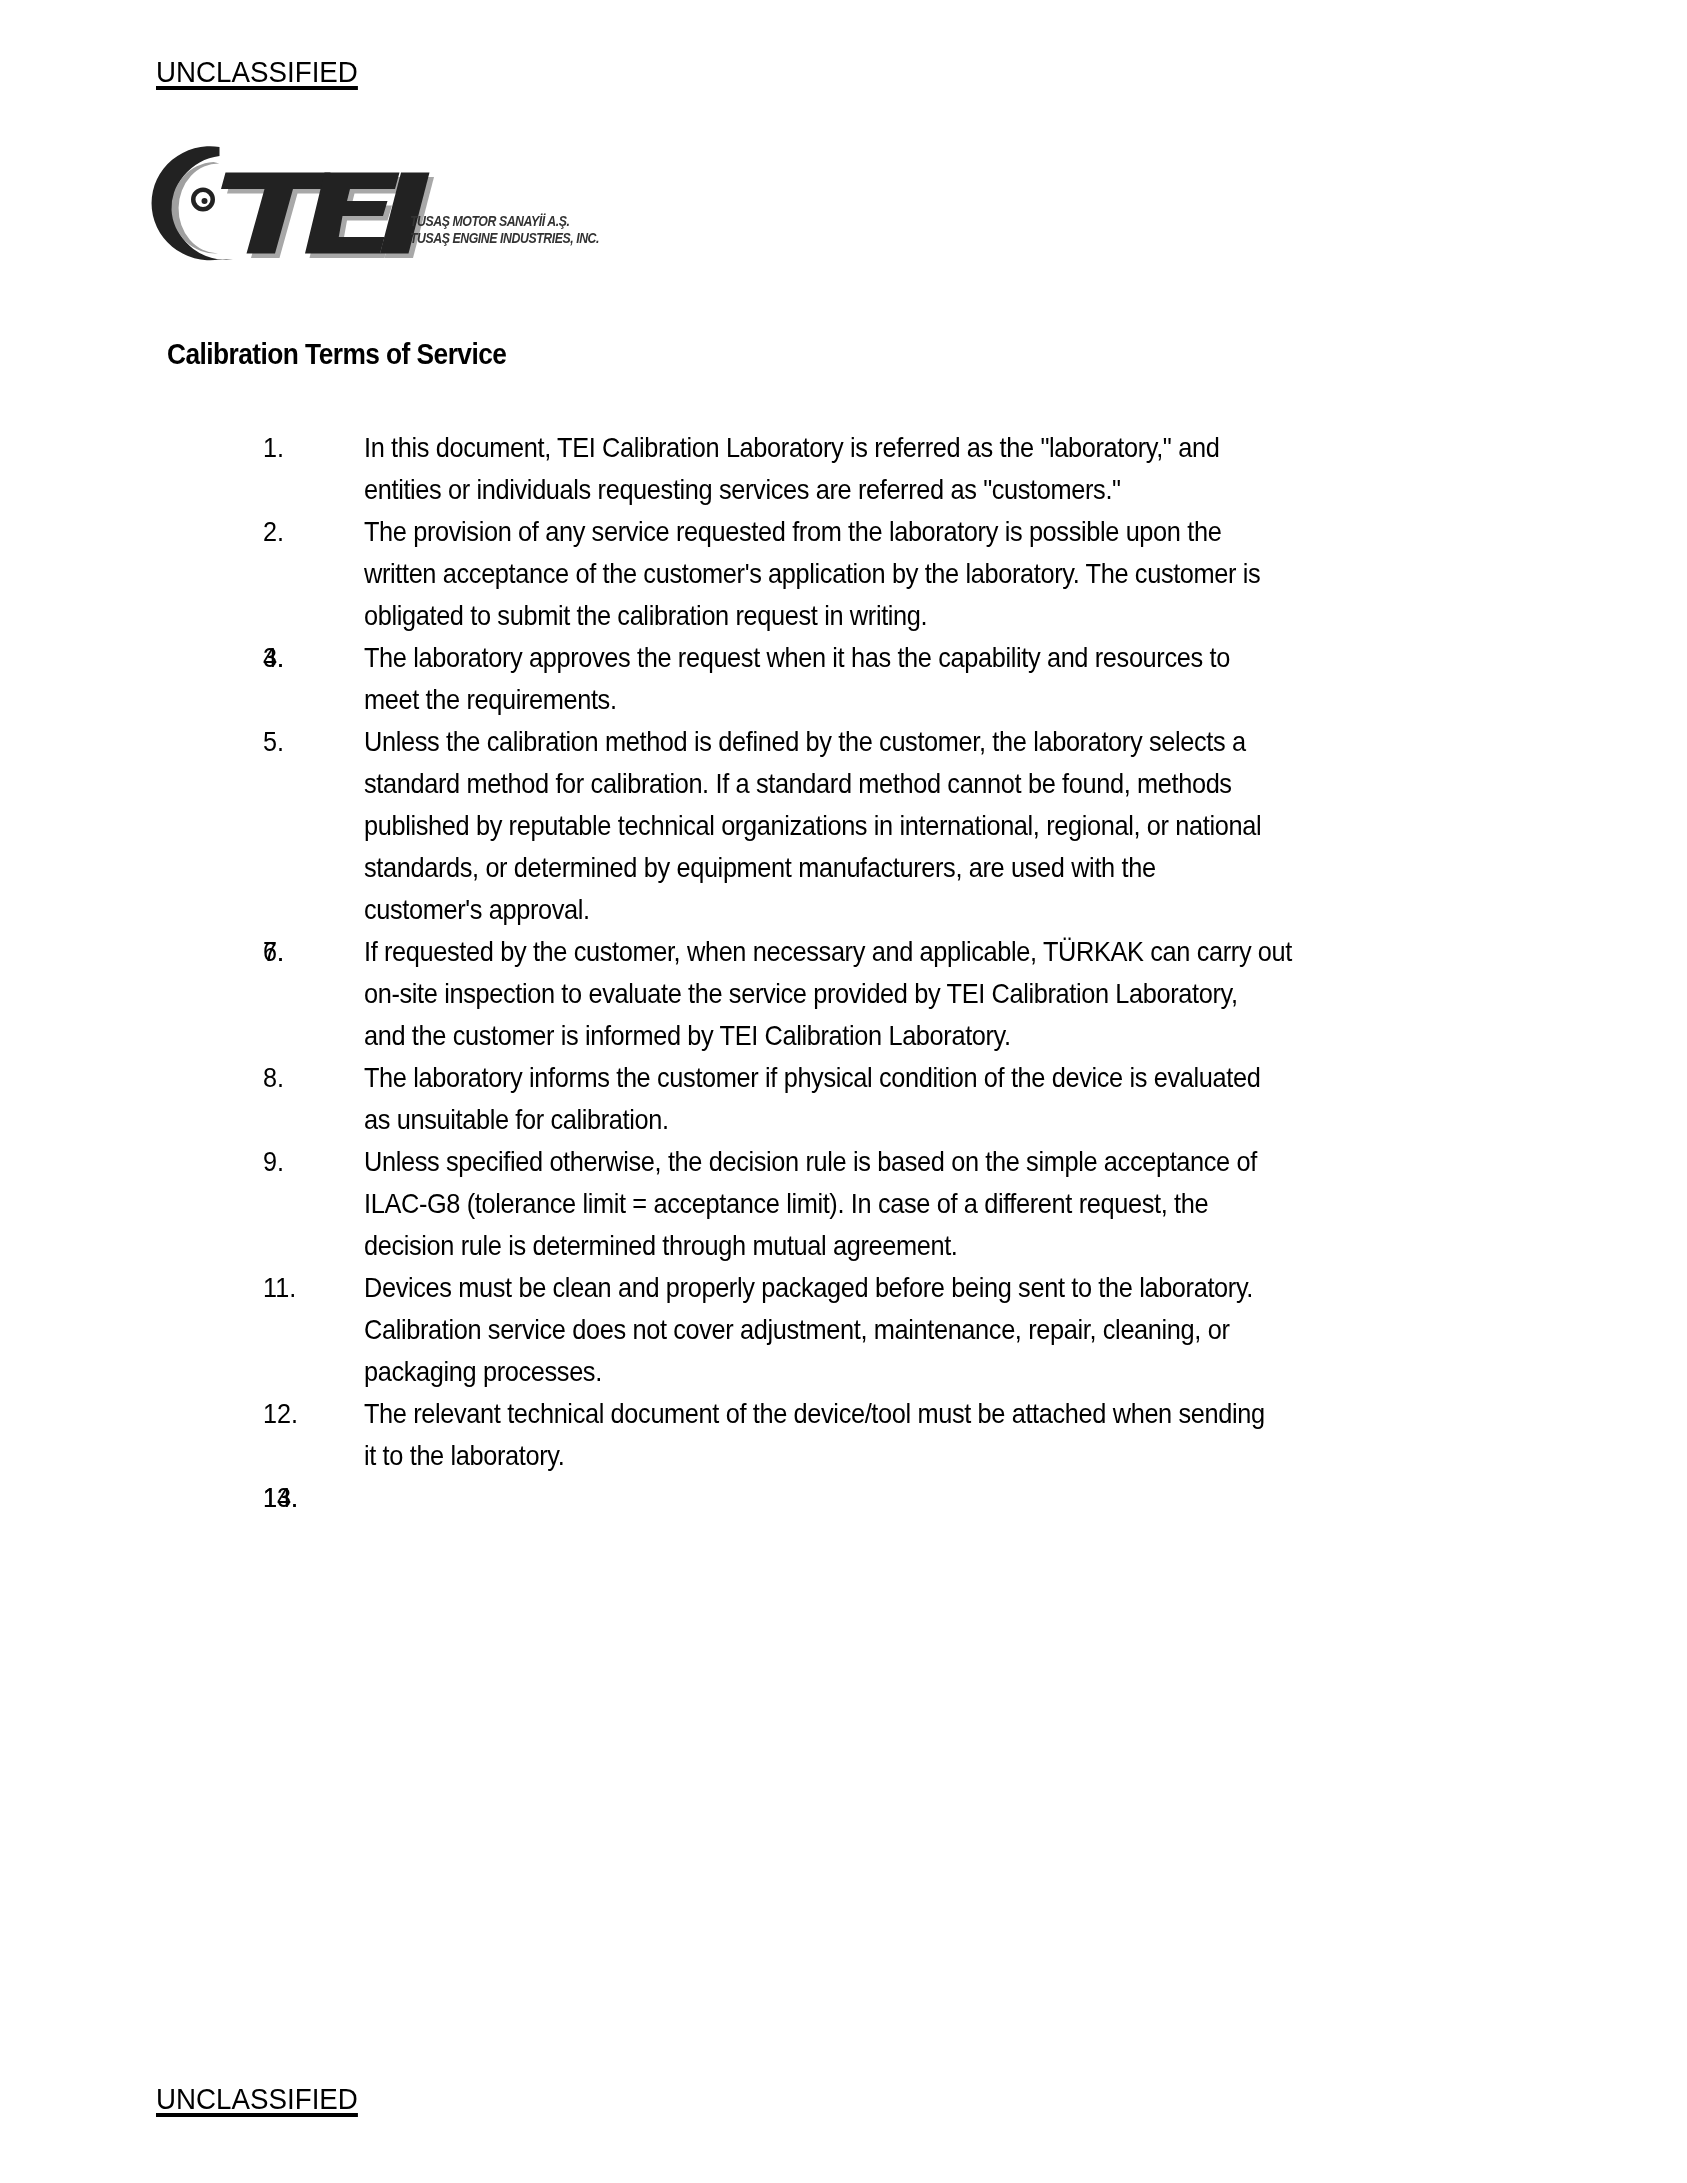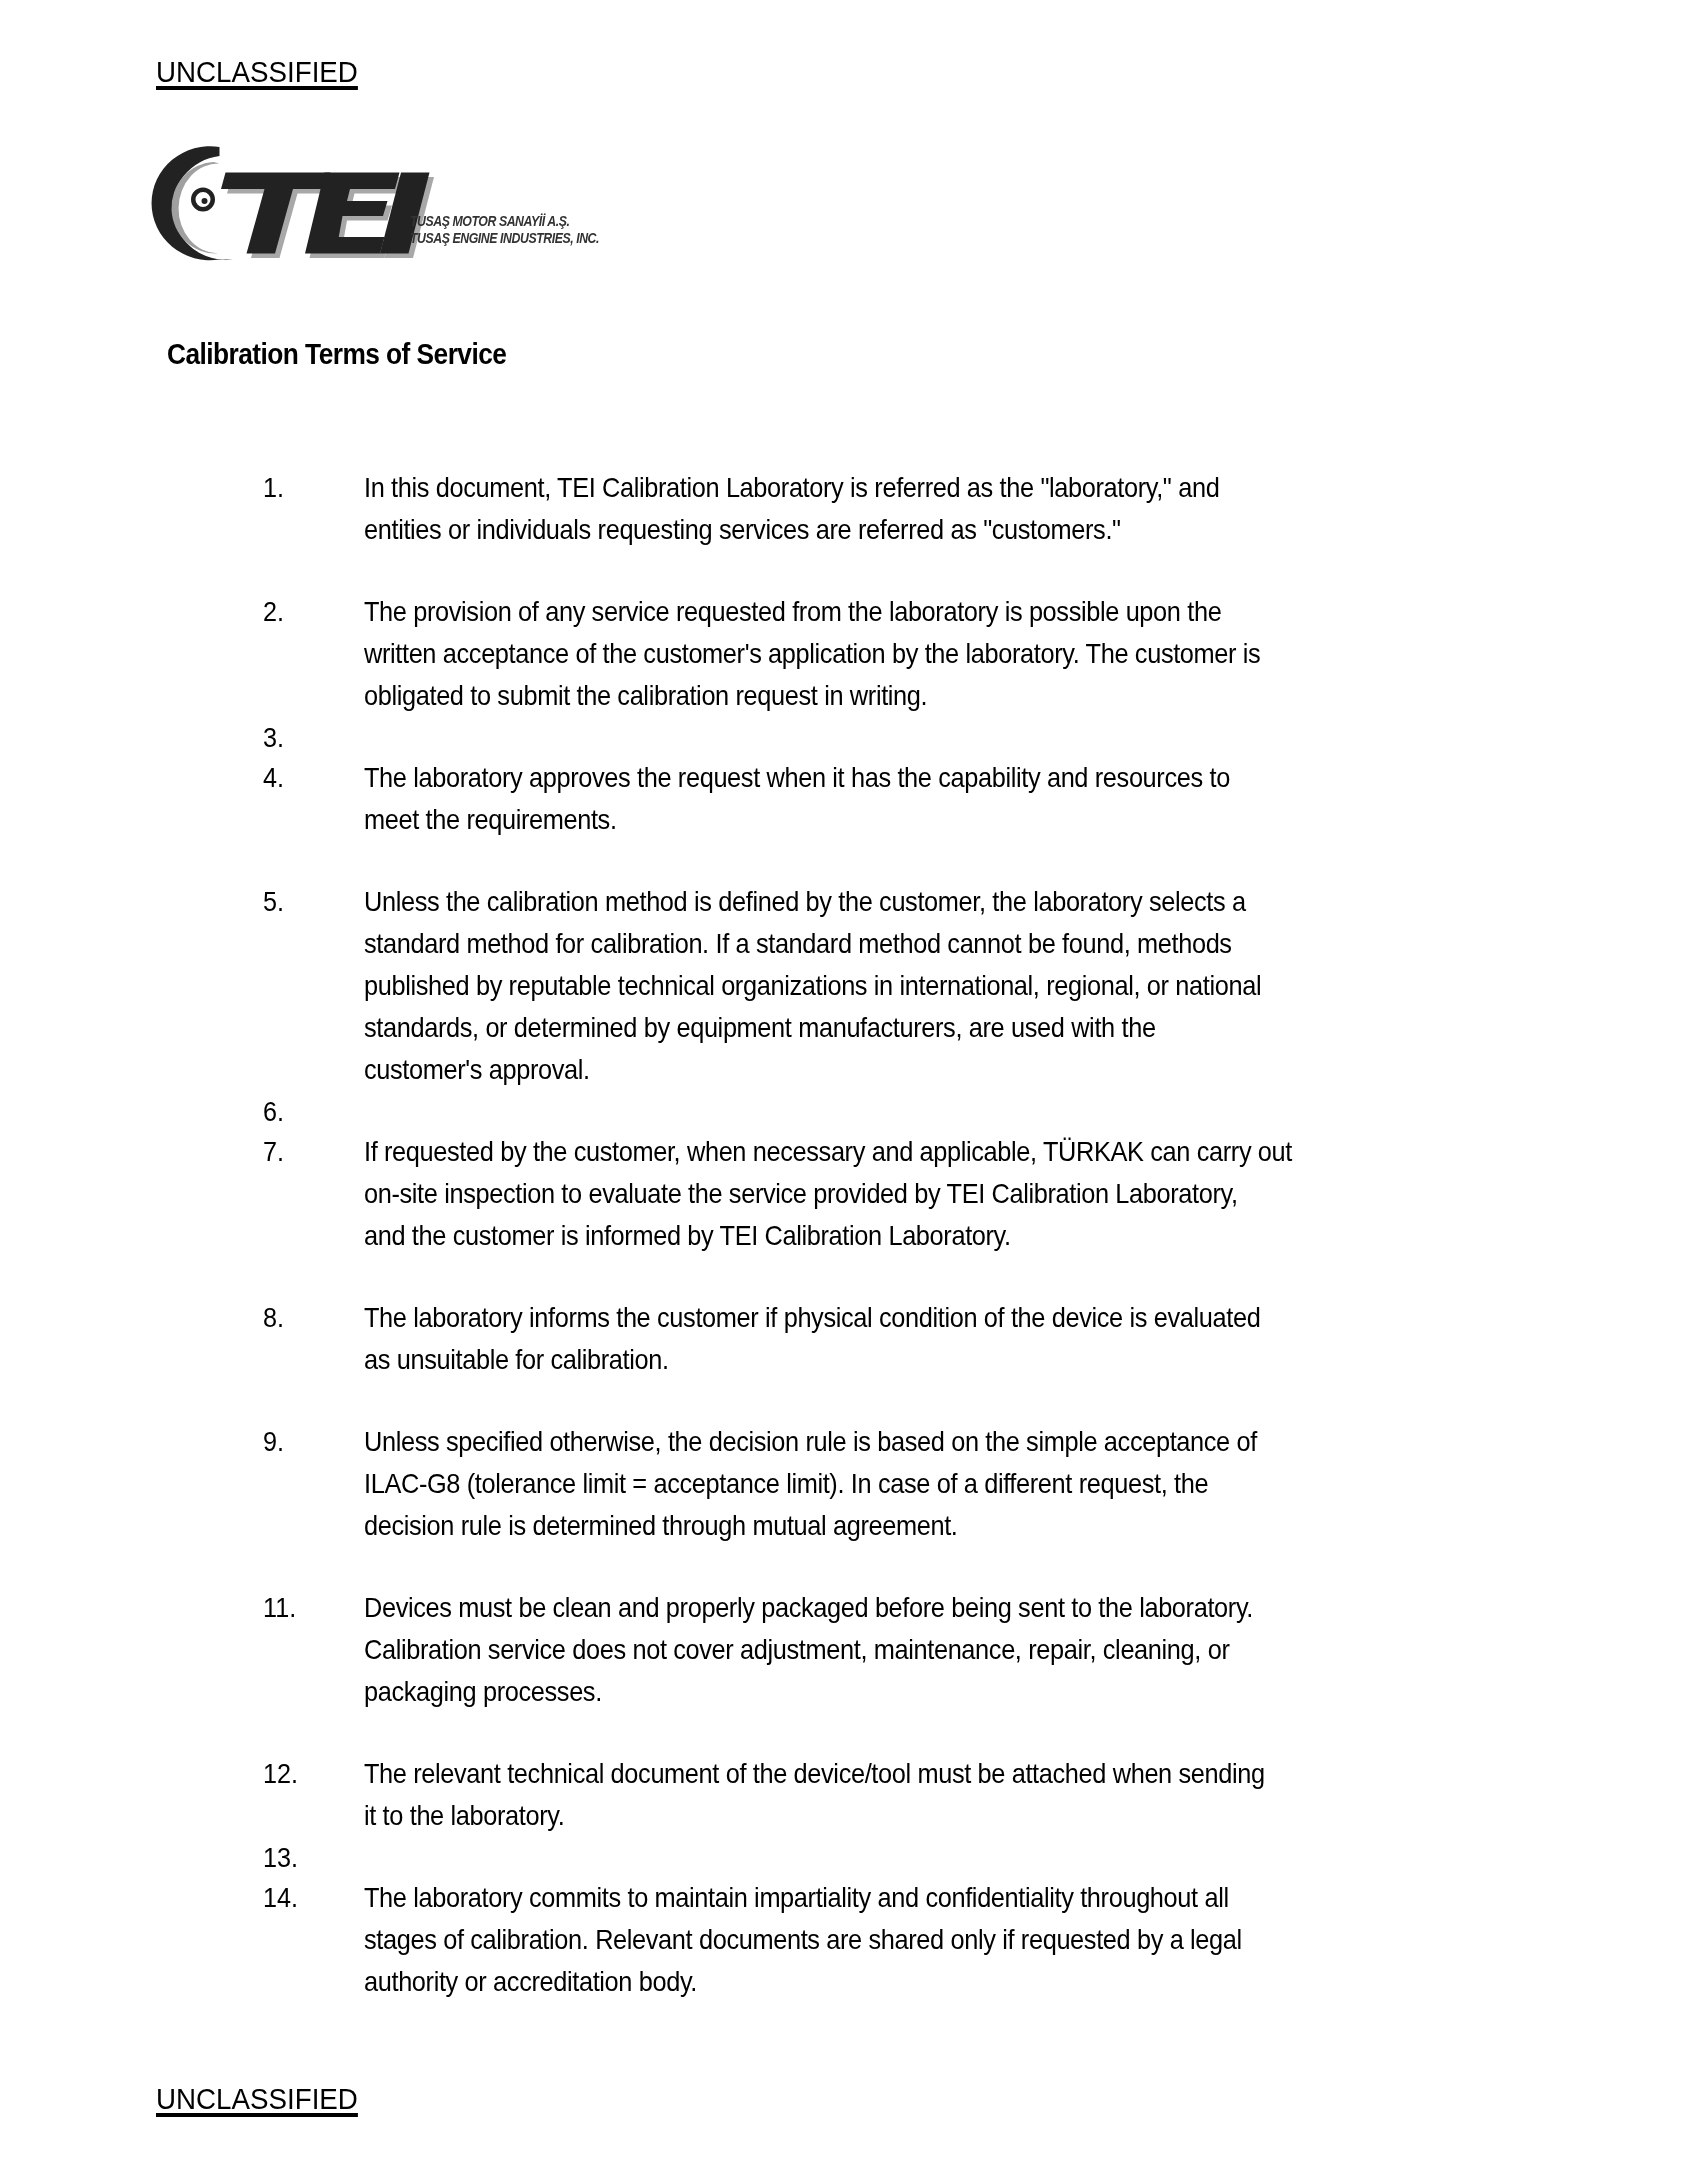--- a/index.html
+++ b/index.html
@@ -27,21 +27,21 @@
     font-size: 28.6px; line-height: 35px; letter-spacing: -0.6px;
     transform: scaleX(0.92); transform-origin: left top; white-space: nowrap;
   }
   .terms { position: absolute; left: 0; top: 427px; width: 1687px; margin: 0; padding: 0; list-style: none; }
   .term { position: relative; margin: 0; padding: 0; }
   .term-num {
     position: absolute; left: 263px; top: 0;
     font-family: "Liberation Sans", sans-serif; font-size: 28px; line-height: 42px;
     transform: scaleX(0.9); transform-origin: left top; white-space: nowrap;
   }
-  .term-lines { margin-left: 364px; margin-top: 40px; }
+  .term-lines { margin-left: 364px; }
   .term-line {
     display: block; height: 42px;
     font-family: "Liberation Sans", sans-serif; font-size: 28px; line-height: 42px;
     letter-spacing: -0.4px; white-space: nowrap;
     transform: scaleX(0.905); transform-origin: left top;
   }
 </style>
 </head>
 <body>
 
@@ -151,22 +151,17 @@
       <div class="term-lines">
         <span class="term-line">The relevant technical document of the device/tool must be attached when sending</span>
         <span class="term-line">it to the laboratory.</span>
       </div>
     </li>
     <li class="term">
       <span class="term-num">13.</span>
     </li>
     <li class="term">
       <span class="term-num">14.</span>
-      <div class="term-lines">
-        <span class="term-line">The laboratory commits to maintain impartiality and confidentiality throughout all</span>
-        <span class="term-line">stages of calibration. Relevant documents are shared only if requested by a legal</span>
-        <span class="term-line">authority or accreditation body.</span>
-      </div>
     </li>
   </ol>
 
 <div class="classification bottom">UNCLASSIFIED</div>
 
 
 </body></html>

